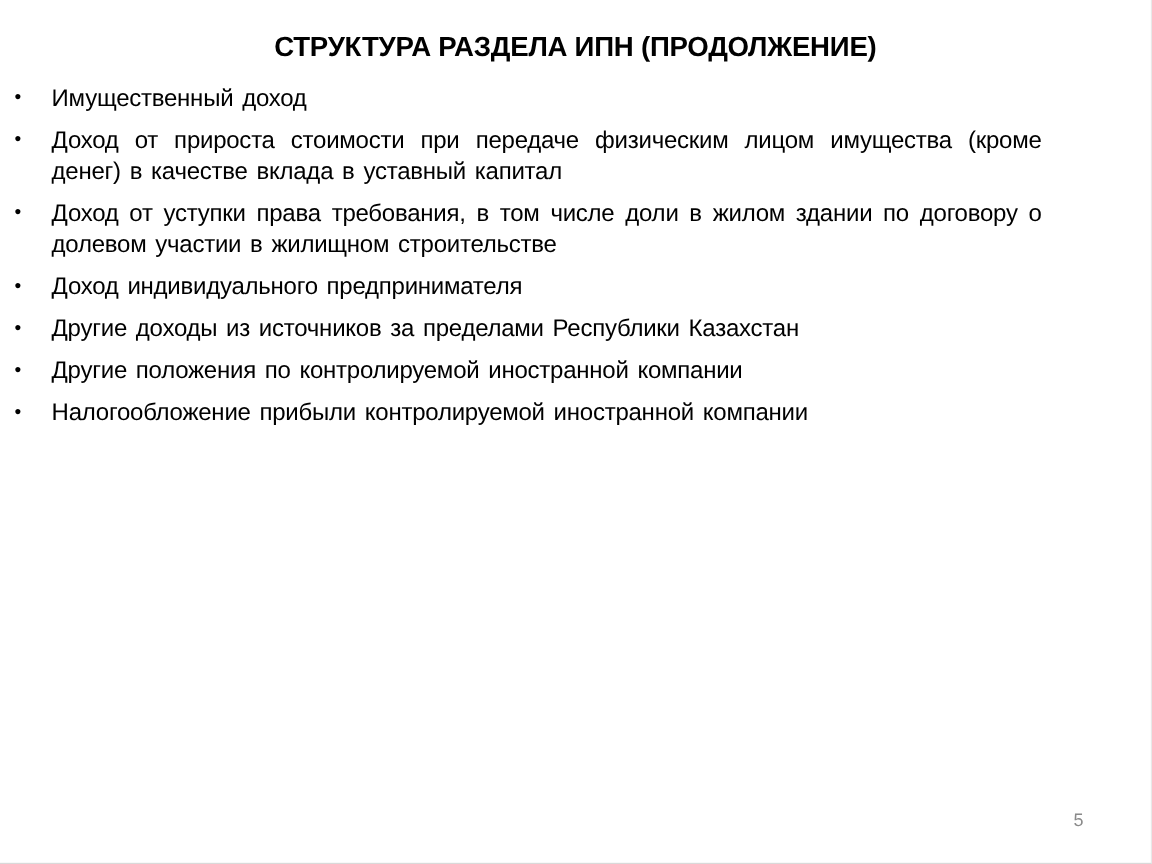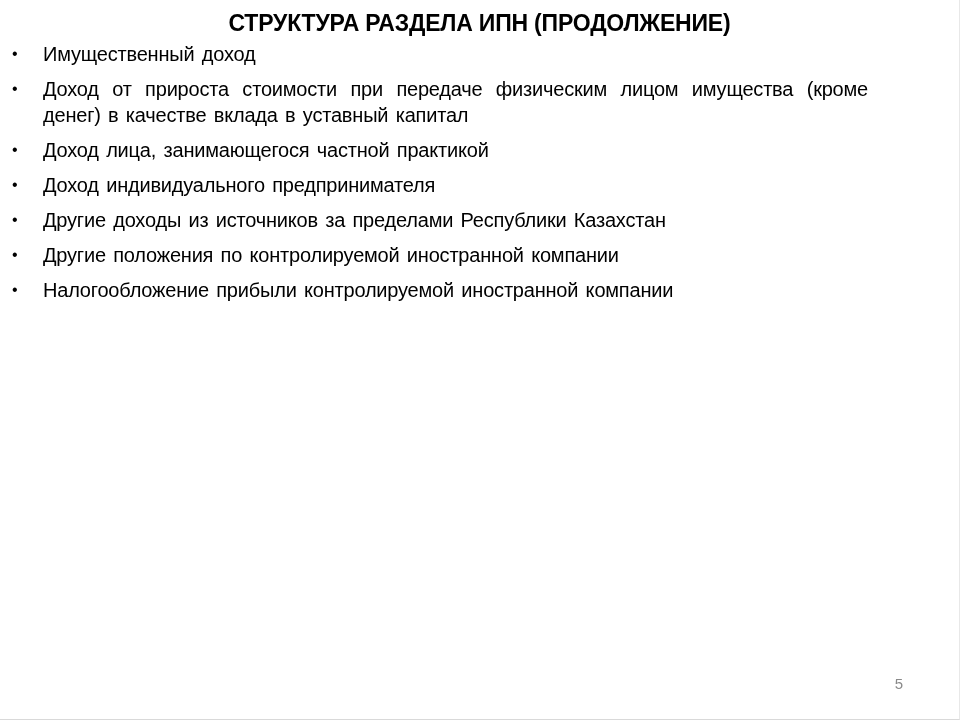--- a/index.html
+++ b/index.html
@@ -13,21 +13,21 @@
     height: 720px;
     background: #ffffff;
     color: #000000;
     font-family: "Liberation Sans", "DejaVu Sans", sans-serif;
     overflow: hidden;
     box-sizing: border-box;
     border-right: 1px solid #e8e8e8;
     border-bottom: 1px solid #d9d9d9;
   }
   .slide-title {
-    margin: 0;
+    margin: 16px;
     padding-top: 9px;
     text-align: center;
     font-size: 23px;
     font-weight: bold;
     letter-spacing: -0.2px;
     line-height: 28px;
   }
   .slide-subtitle {
     margin-top: 24px;
     text-align: center;
@@ -76,21 +76,21 @@
 <body>
 
 <div class="slide">
 
   <h1 class="slide-title">СТРУКТУРА РАЗДЕЛА ИПН (ПРОДОЛЖЕНИЕ)</h1>
 
 
   <ul class="bullet-list">
     <li><span>Имущественный доход</span></li>
     <li><span>Доход от прироста стоимости при передаче физическим лицом имущества (кроме денег) в качестве вклада в уставный капитал</span></li>
-    <li><span>Доход лица, занимающегося частной практикой</span></li>
+    <li><span>Доход от уступки права требования, в том числе доли в жилом здании по договору о долевом участии в жилищном строительстве</span></li>
     <li><span>Доход индивидуального предпринимателя</span></li>
     <li><span>Другие доходы из источников за пределами Республики Казахстан</span></li>
     <li><span>Другие положения по контролируемой иностранной компании</span></li>
     <li><span>Налогообложение прибыли контролируемой иностранной компании</span></li>
   </ul>
 
   <div class="page-number">5</div>
 
 </div>
 

